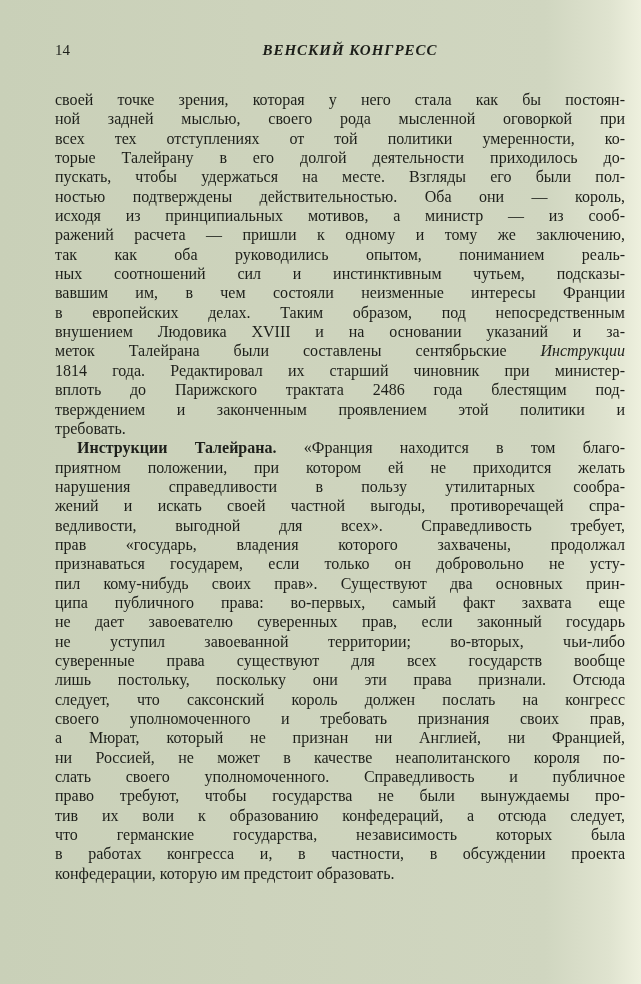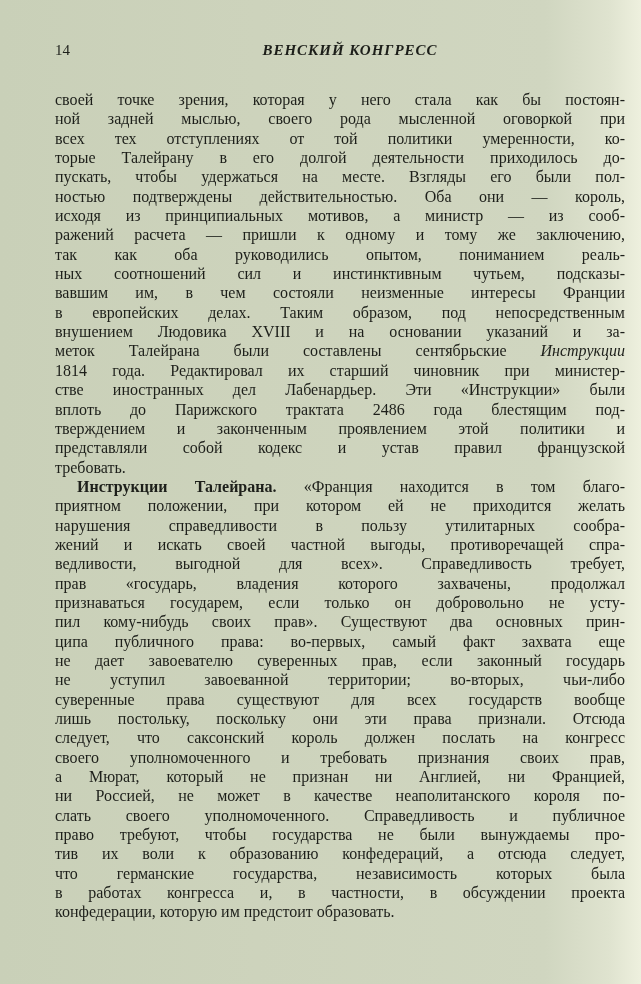--- a/index.html
+++ b/index.html
@@ -53,24 +53,22 @@
     <span class="line">ностью подтверждены действительностью. Оба они — король,</span>
     <span class="line">исходя из принципиальных мотивов, а министр — из сооб-</span>
     <span class="line">ражений расчета — пришли к одному и тому же заключению,</span>
     <span class="line">так как оба руководились опытом, пониманием реаль-</span>
     <span class="line">ных соотношений сил и инстинктивным чутьем, подсказы-</span>
     <span class="line">вавшим им, в чем состояли неизменные интересы Франции</span>
     <span class="line">в европейских делах. Таким образом, под непосредственным</span>
     <span class="line">внушением Людовика XVIII и на основании указаний и за-</span>
     <span class="line"><span>меток Талейрана были составлены сентябрьские </span><span class="ital">Инструкции</span></span>
     <span class="line">1814 года. Редактировал их старший чиновник при министер-</span>
-    <span class="line">стве иностранных дел Лабенардьер. Эти «Инструкции» были</span>
     <span class="line">вплоть до Парижского трактата 2486 года блестящим под-</span>
     <span class="line">тверждением и законченным проявлением этой политики и</span>
-    <span class="line">представляли собой кодекс и устав правил французской</span>
     <span class="line last">требовать.</span>
   </div>
   <div>
     <span class="line indent"><span class="bold">Инструкции Талейрана.</span><span> «Франция находится в том благо-</span></span>
     <span class="line">приятном положении, при котором ей не приходится желать</span>
     <span class="line">нарушения справедливости в пользу утилитарных сообра-</span>
     <span class="line">жений и искать своей частной выгоды, противоречащей спра-</span>
     <span class="line">ведливости, выгодной для всех». Справедливость требует,</span>
     <span class="line">прав «государь, владения которого захвачены, продолжал</span>
     <span class="line">признаваться государем, если только он добровольно не усту-</span>

